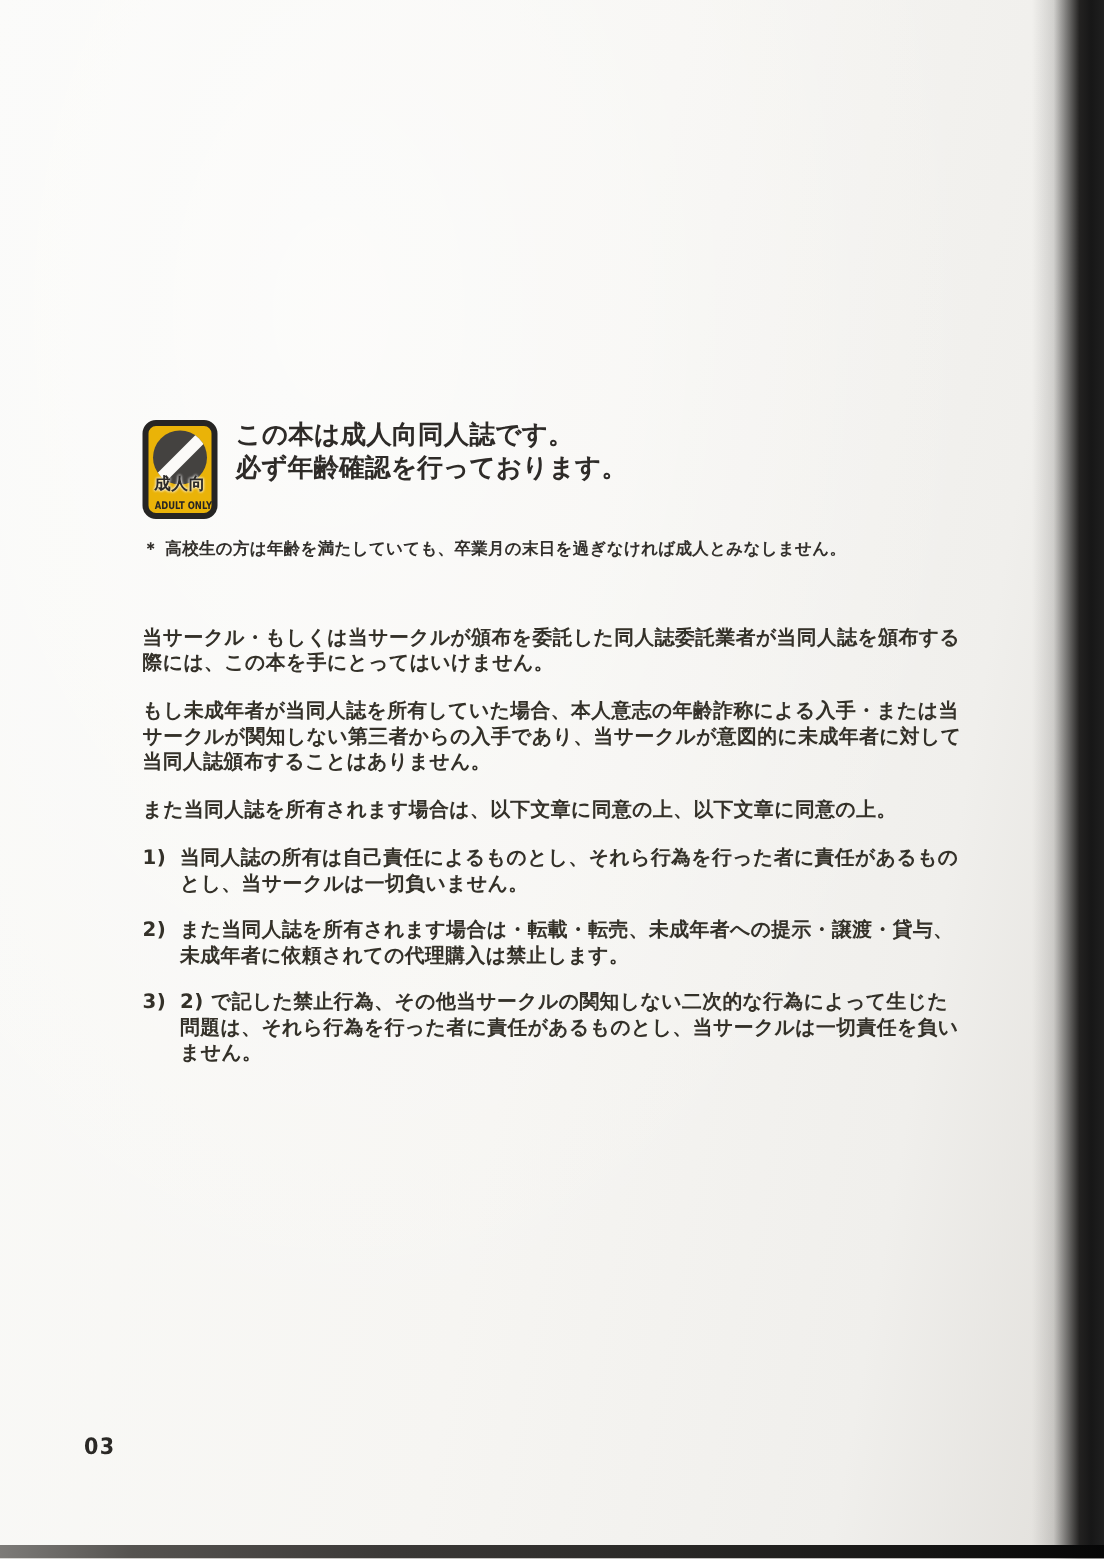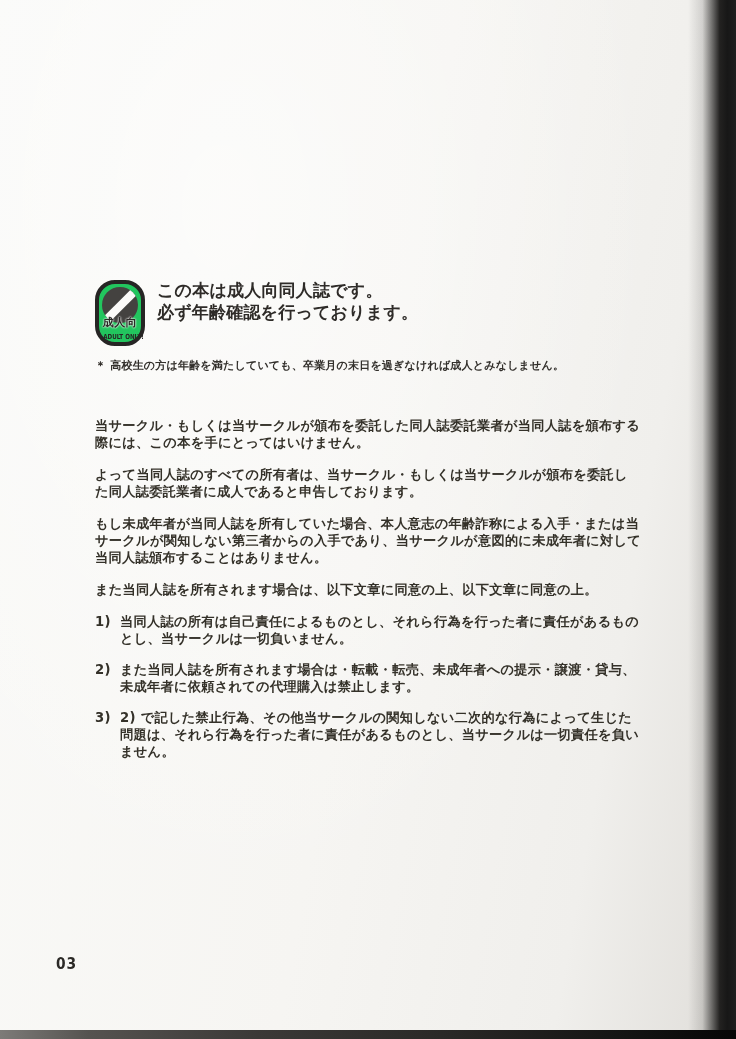--- a/index.html
+++ b/index.html
@@ -58,22 +58,22 @@
   .header-row {
     display: flex;
     align-items: flex-start;
   }
   .adult-icon {
     position: relative;
     flex: 0 0 auto;
     width: 42px;
     height: 58px;
     border: 4px solid #262524;
-    border-radius: 20px;
-    background: #22c55e;
+    border-radius: 9px;
+    background: #eab308;
     margin-right: 12px;
   }
   .no-circle {
     position: absolute;
     left: 50%;
     top: 3px;
     transform: translateX(-50%);
     width: 36px;
     height: 36px;
     border-radius: 50%;
@@ -181,21 +181,20 @@
     <div class="heading">
       <div>この本は成人向同人誌です。</div>
       <div>必ず年齢確認を行っております。</div>
     </div>
   </div>
 
   <div class="footnote">＊ 高校生の方は年齢を満たしていても、卒業月の末日を過ぎなければ成人とみなしません。</div>
 
   <div class="body-text">
     <p>当サークル・もしくは当サークルが頒布を委託した同人誌委託業者が当同人誌を頒布する際には、この本を手にとってはいけません。</p>
-    <p>よって当同人誌のすべての所有者は、当サークル・もしくは当サークルが頒布を委託した同人誌委託業者に成人であると申告しております。</p>
     <p>もし未成年者が当同人誌を所有していた場合、本人意志の年齢詐称による入手・または当サークルが関知しない第三者からの入手であり、当サークルが意図的に未成年者に対して当同人誌頒布することはありません。</p>
     <p>また当同人誌を所有されます場合は、以下文章に同意の上、以下文章に同意の上。</p>
 
     <div class="disclaimer-item">
       <span class="marker">1)</span>
       <span class="item-text">当同人誌の所有は自己責任によるものとし、それら行為を行った者に責任があるものとし、当サークルは一切負いません。</span>
     </div>
     <div class="disclaimer-item">
       <span class="marker">2)</span>
       <span class="item-text">また当同人誌を所有されます場合は・転載・転売、未成年者への提示・譲渡・貸与、未成年者に依頼されての代理購入は禁止します。</span>

